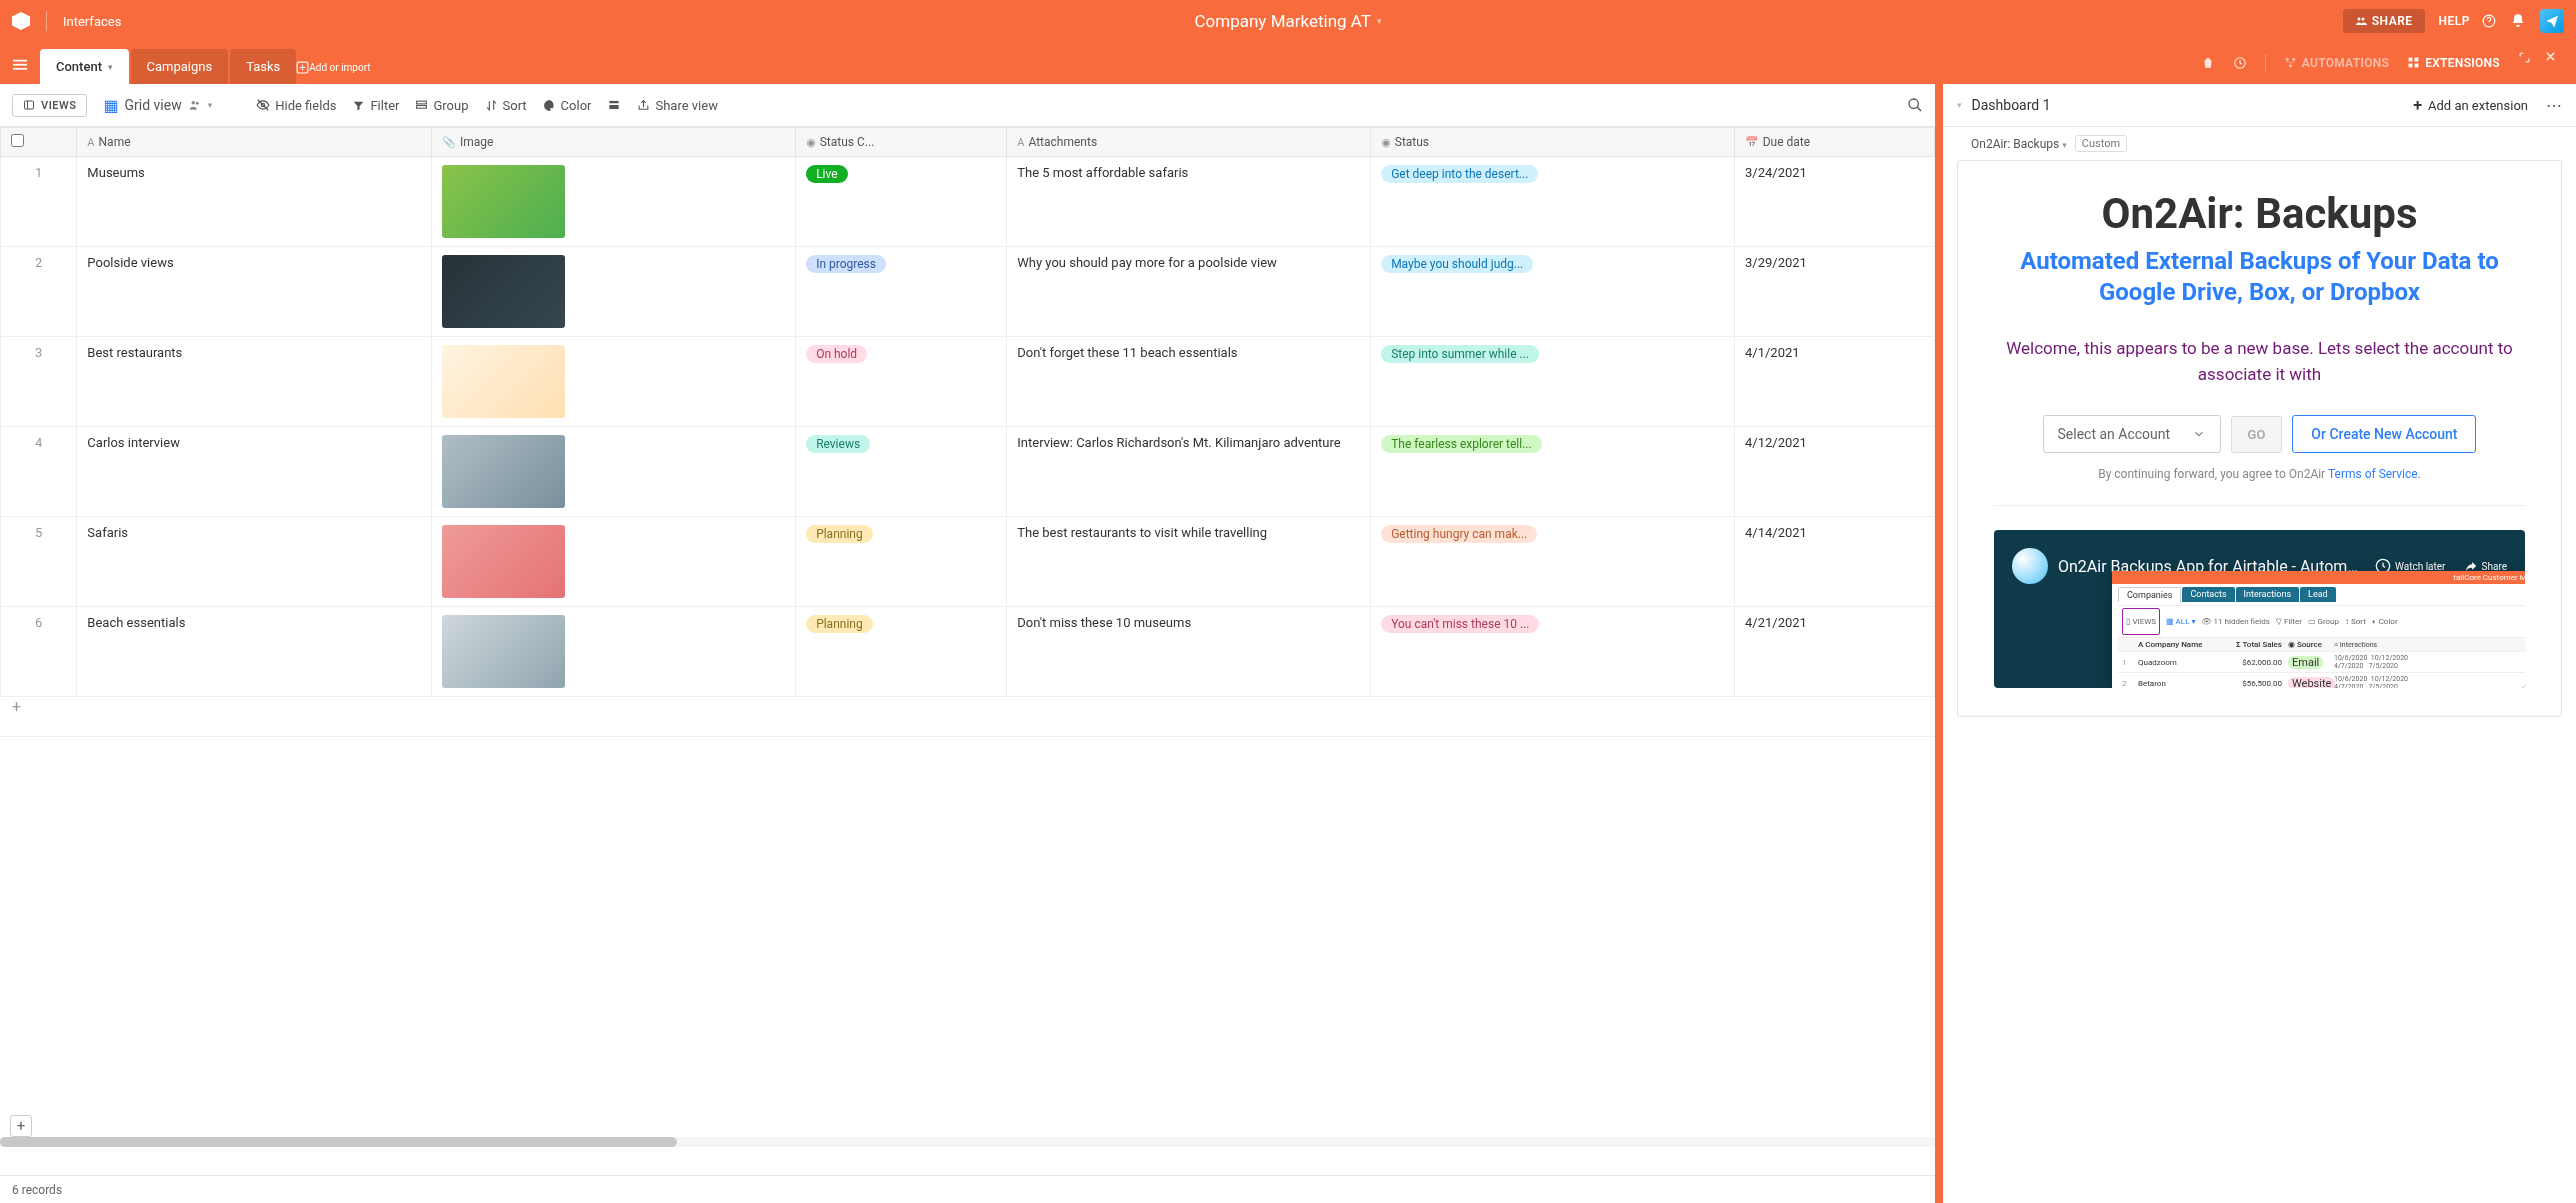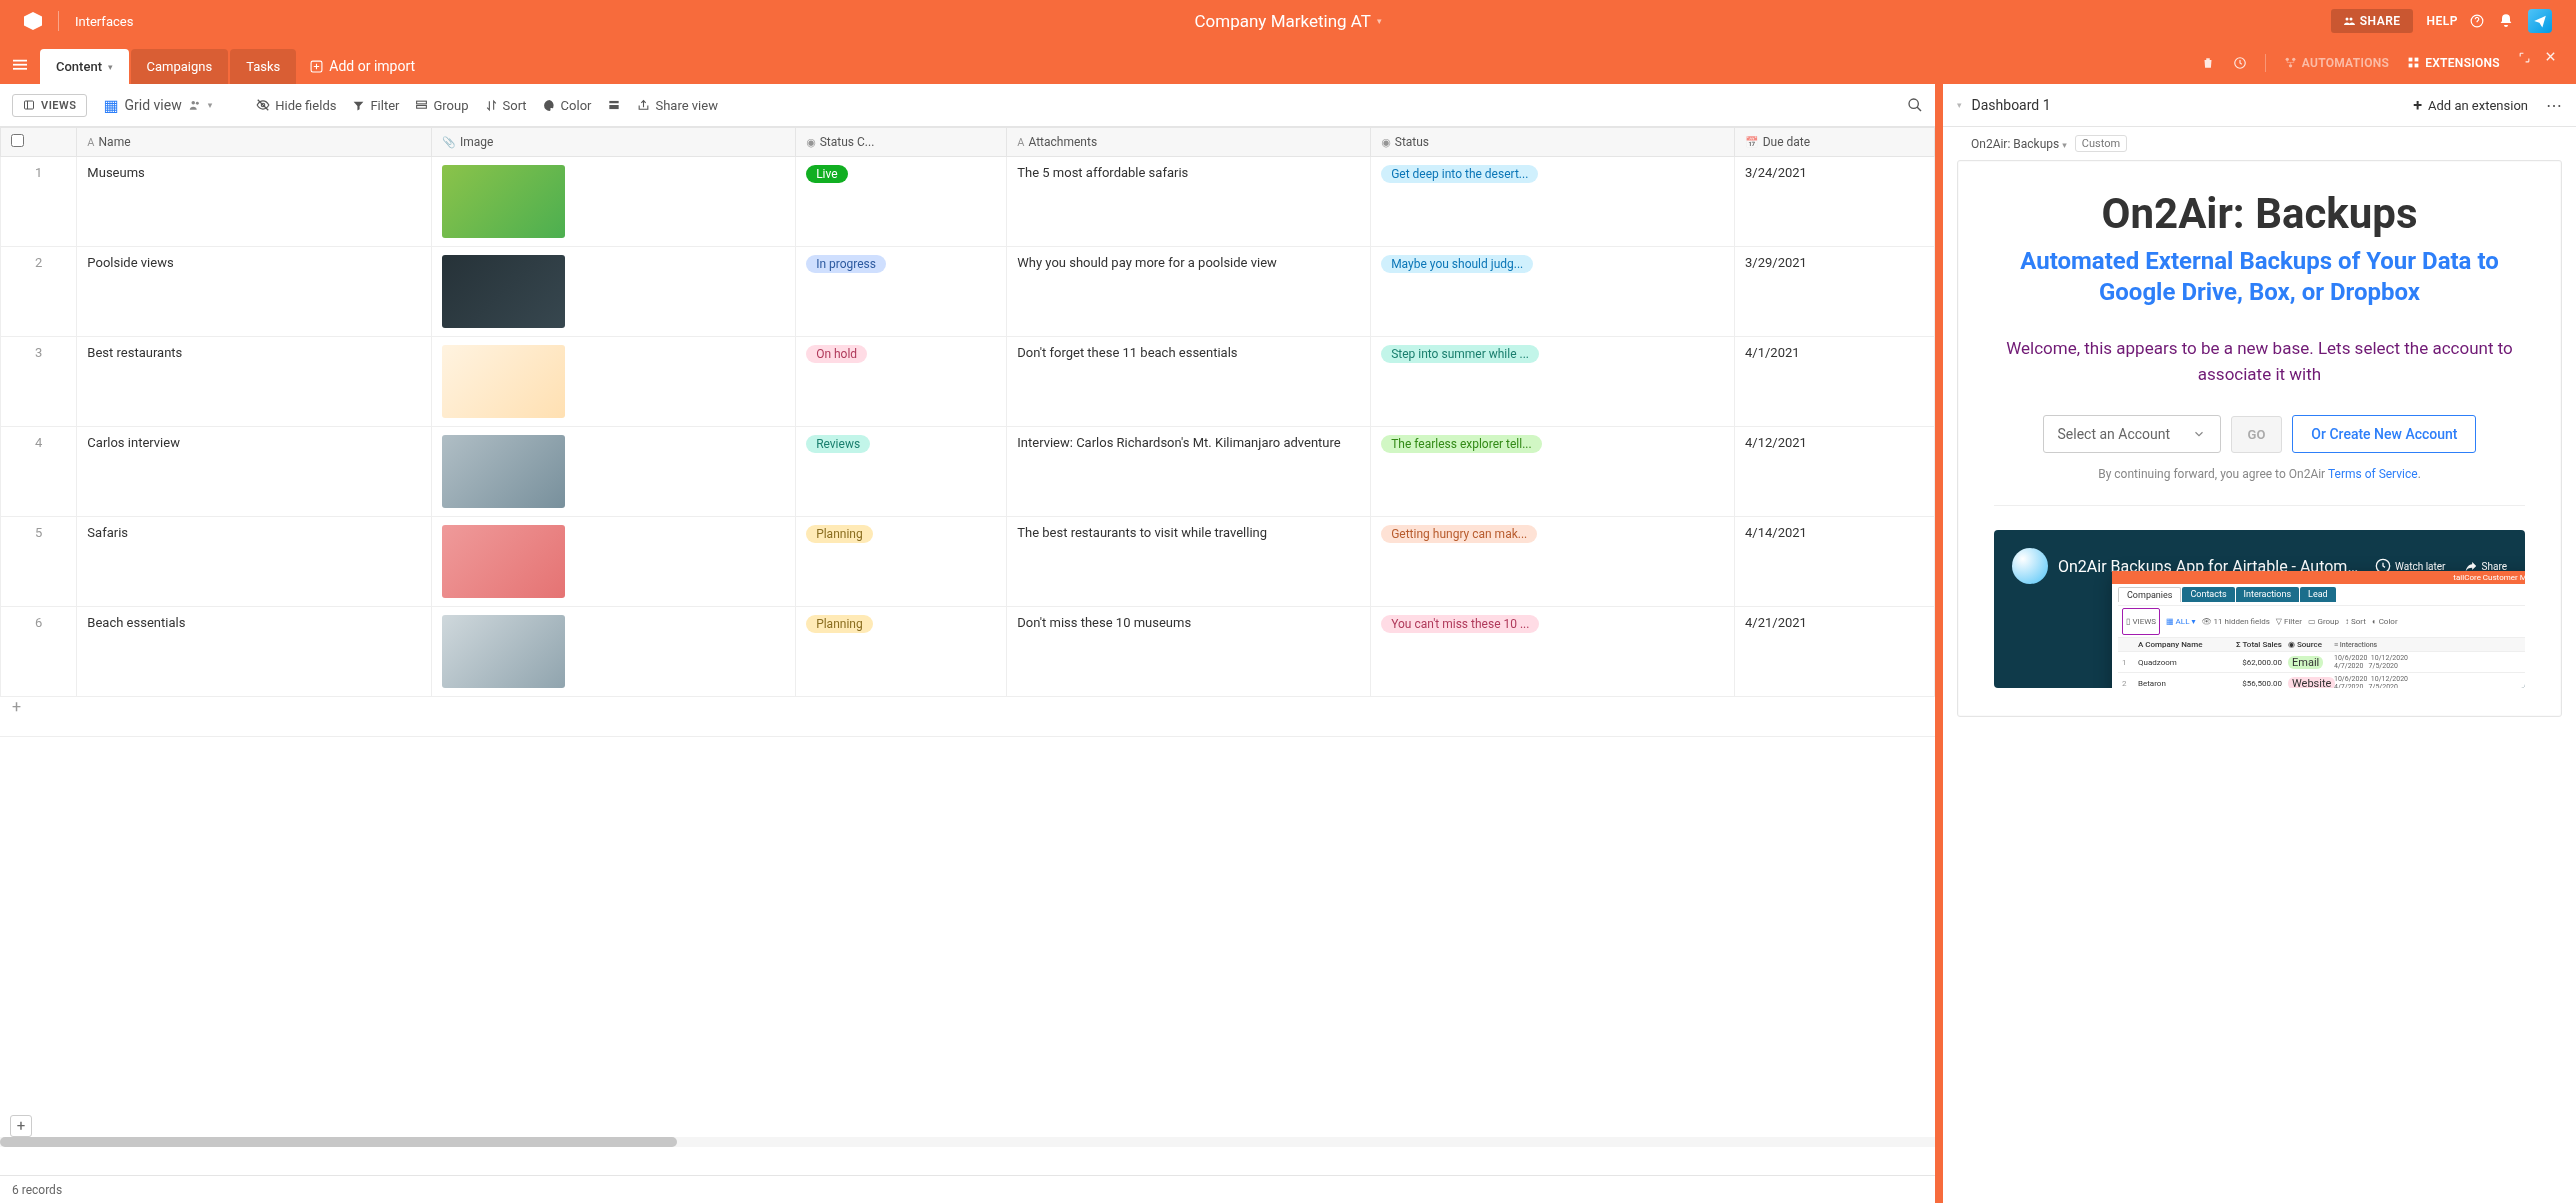--- a/index.html
+++ b/index.html
@@ -1,33 +1,33 @@
 <!DOCTYPE html>
 <html><head>
 <meta charset="utf-8">
 <style>
 *{margin:0;padding:0;box-sizing:border-box;font-family:-apple-system,BlinkMacSystemFont,"Segoe UI",Roboto,sans-serif}
 body{background:#fff;font-size:13px;color:#333;overflow:hidden}
 .app{display:flex;flex-direction:column;height:100vh;width:100vw}
-.topbar{background:#f76b3c;height:42px;display:flex;align-items:center;padding:0 24px;color:#fff}
+.topbar{background:#f76b3c;height:42px;display:flex;align-items:center;padding:0 12px;color:#fff}
 .topbar-left{display:flex;align-items:center;gap:16px;flex:1}
 .topbar-center{flex:2;text-align:center;font-weight:400;font-size:17px;display:flex;align-items:center;justify-content:center;gap:6px}
 .topbar-right{display:flex;align-items:center;gap:14px;flex:1;justify-content:flex-end}
 .logo-cube{width:18px;height:18px;background:#fff;transform:rotate(0deg);display:inline-block;clip-path:polygon(50% 0,100% 25%,100% 75%,50% 100%,0 75%,0 25%)}
 .topbar .divider{width:1px;height:20px;background:rgba(255,255,255,.4)}
 .share-btn{background:rgba(0,0,0,.18);padding:5px 12px;border-radius:3px;font-size:12px;font-weight:600;letter-spacing:0.5px;display:flex;align-items:center;gap:5px}
 .help-link{font-size:12px;font-weight:600;letter-spacing:0.5px;display:flex;align-items:center;gap:12px}
 .blue-badge{width:24px;height:24px;background:linear-gradient(135deg,#4fc3f7,#039be5);border-radius:4px;display:flex;align-items:center;justify-content:center}
 .tabbar{background:#f76b3c;height:42px;display:flex;align-items:flex-end;padding:0 12px;color:#fff}
 .ham{margin-right:12px;margin-bottom:12px;cursor:pointer}
 .tab{padding:10px 16px;border-radius:4px 4px 0 0;font-size:13px;display:flex;align-items:center;gap:6px;cursor:pointer}
 .tab.active{background:#fff;color:#333;font-weight:500}
 .tab.inactive{background:rgba(0,0,0,.12);color:#fff;margin-left:2px}
 .chev-sm{font-size:9px;opacity:.6}
-.add-import{margin-left:14px;display:flex;align-items:center;gap:6px;color:#fff;margin-bottom:10px;font-size:14px}
+.add-import{display:flex;align-items:center;color:#fff;margin-bottom:10px;font-size:10px}
 .tabbar-spacer{flex:1}
 .tabbar-right{display:flex;align-items:center;gap:18px;margin-bottom:10px;font-size:12px;font-weight:600;letter-spacing:0.3px}
 .tabbar-right .dim{opacity:.55}
 .main{flex:1;display:flex;min-height:0}
 .left-pane{flex:1;display:flex;flex-direction:column;min-width:0;border-right:8px solid #f76b3c}
 .right-pane{width:633px;display:flex;flex-direction:column;background:#fff}
 .toolbar{height:43px;border-bottom:1px solid #e5e5e5;display:flex;align-items:center;padding:0 12px;gap:16px;color:#555}
 .views-btn{border:1px solid #ccc;border-radius:3px;padding:4px 10px;font-size:11px;font-weight:600;letter-spacing:0.5px;display:flex;align-items:center;gap:6px}
 .gridview{display:flex;align-items:center;gap:6px;font-size:14px}
 .grid-icon{color:#2d7ff9;font-size:16px}

